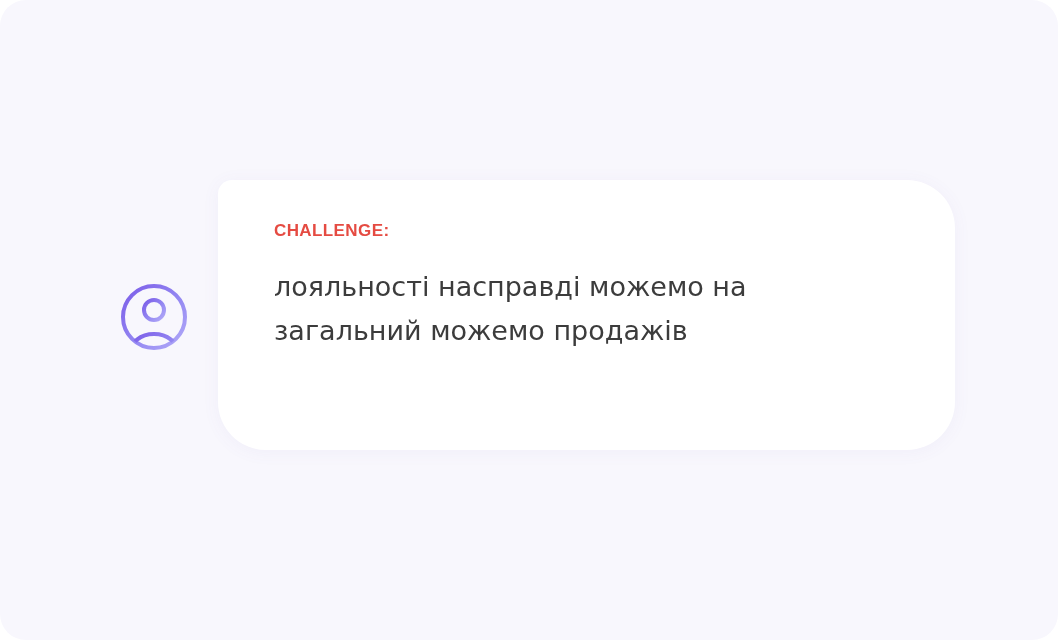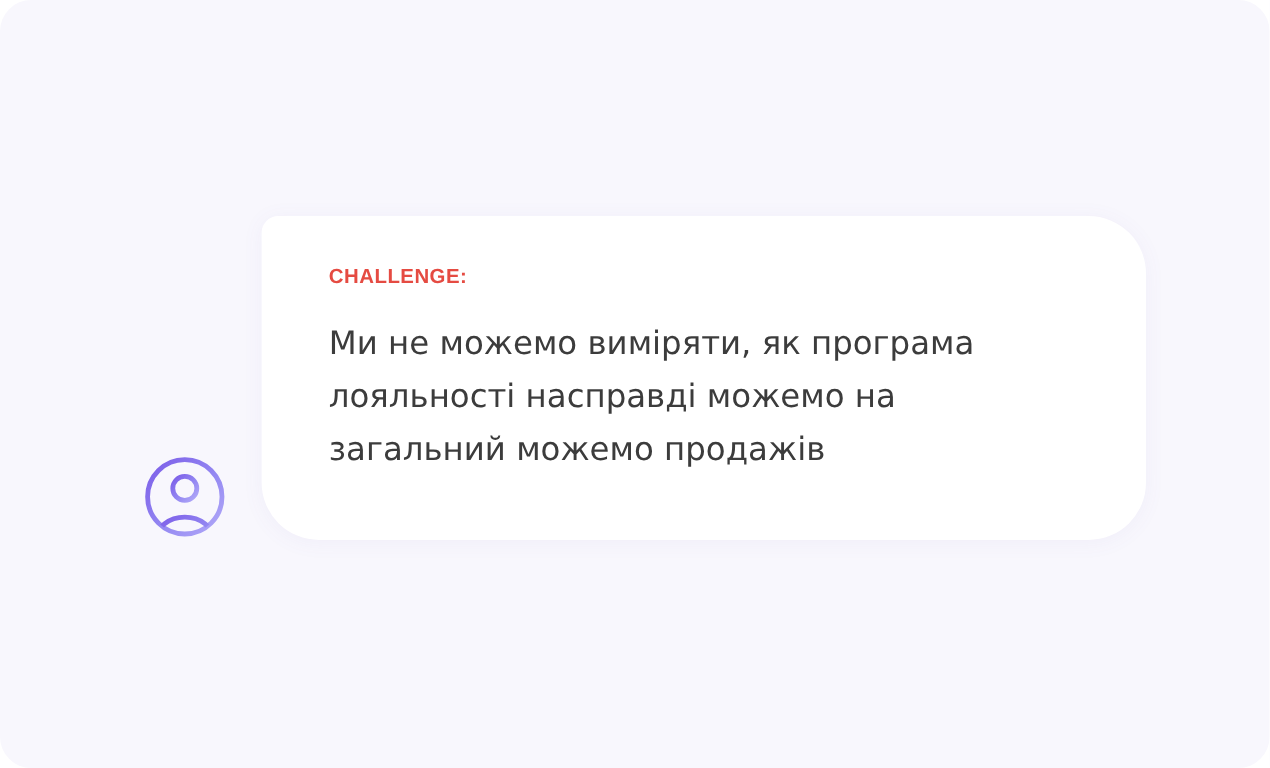--- a/index.html
+++ b/index.html
@@ -20,21 +20,21 @@
     border-radius: 26px;
     overflow: hidden;
   }
 
   
   .message-row {
     position: absolute;
     left: 118px;
     top: 180px;
     display: flex;
-    align-items: flex-end;
+    align-items: center;
   }
 
   
   .avatar {
     width: 72px;
     height: 72px;
     flex: 0 0 72px;
     margin-top: 4px;
     display: block;
   }
@@ -96,21 +96,20 @@
       <circle cx="36" cy="36" r="31" fill="none" stroke="url(#avatarGrad)" stroke-width="4"></circle>
       <circle cx="36" cy="29" r="10" fill="none" stroke="url(#avatarGrad)" stroke-width="4"></circle>
       <g clip-path="url(#avatarClip)">
         <ellipse cx="36" cy="72" rx="24" ry="19" fill="none" stroke="url(#avatarGrad)" stroke-width="4"></ellipse>
       </g>
     </svg>
 
     <div class="card">
       <div class="card-label">CHALLENGE:</div>
       <div class="card-body">
-        <div>Ми не можемо виміряти, як програма</div>
         <div>лояльності насправді можемо на</div>
         <div>загальний можемо продажів</div>
       </div>
     </div>
 
   </div>
 
 </div>
 
 </body></html>

